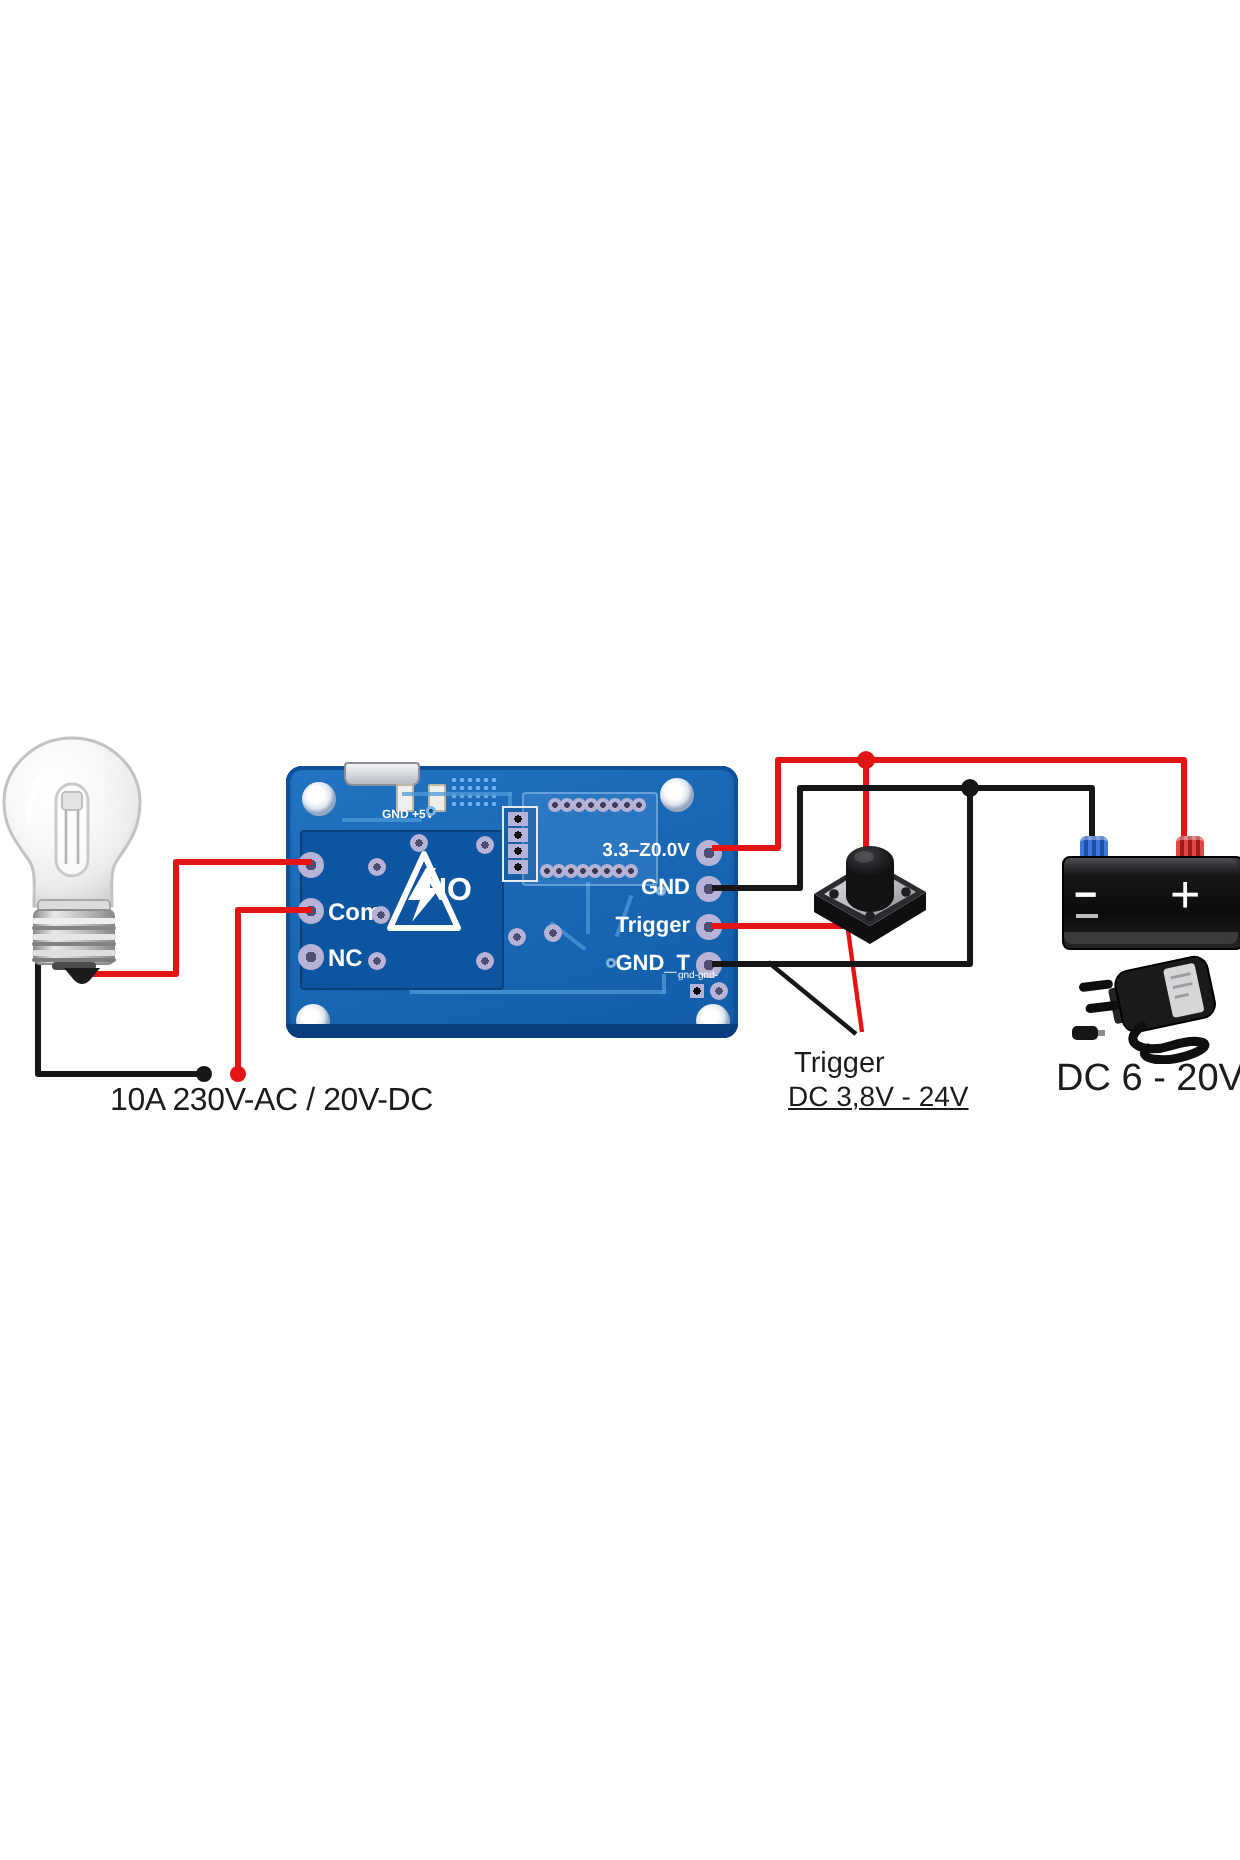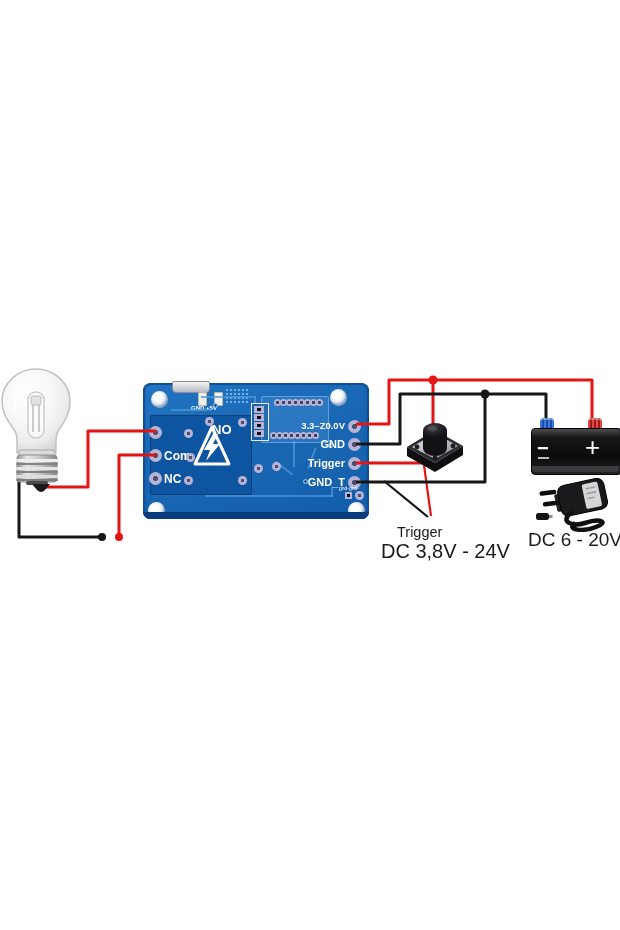--- a/index.html
+++ b/index.html
@@ -87,21 +87,21 @@
 
     <div class="relay"></div>
     <svg class="abs" style="left:49px;top:41px;" width="40" height="44" viewBox="0 0 40 44">
       <polygon points="20,3 37,40 3,40" fill="none" stroke="#ffffff" stroke-width="3" stroke-linejoin="round"></polygon>
       <polygon points="21,10 12,26 18,26 14,37 28,20 21,20 26,10" fill="#ffffff"></polygon>
     </svg>
 
     <div class="pad-l" style="left:5.5px;top:42.5px;"></div>
     <div class="pad-l" style="left:5.5px;top:65.5px;"></div>
     <div class="pad-l" style="left:5.5px;top:88.5px;"></div>
-    <div class="silk" style="left:21px;top:39px;font-size:13px;padding-left:48px;">NO</div>
+    <div class="silk" style="left:21px;top:54px;font-size:16px;padding-left:48px;">NO</div>
     <div class="silk" style="left:21px;top:66px;font-size:12px;">Com</div>
     <div class="silk" style="left:21px;top:89px;font-size:12px;">NC</div>
     <div class="pad-s" style="left:40.5px;top:45.5px;"></div>
     <div class="pad-s" style="left:42.5px;top:69.5px;"></div>
     <div class="pad-s" style="left:40.5px;top:92.5px;"></div>
     <div class="pad-s" style="left:61.5px;top:33.5px;"></div>
     <div class="pad-s" style="left:94.5px;top:34.5px;"></div>
     <div class="pad-s" style="left:94.5px;top:92.5px;"></div>
     <div class="pad-s" style="left:110.5px;top:80.5px;"></div>
     <div class="pad-s" style="left:128.5px;top:78.5px;"></div>
@@ -242,17 +242,18 @@
     </g>
     <g transform="rotate(-7 20 20)">
       <rect x="7" y="13" width="17" height="4.5" rx="2.2" fill="#0d0d0d"></rect>
       <rect x="9" y="24" width="17" height="4.5" rx="2.2" fill="#0d0d0d"></rect>
     </g>
     <path d="M38,36 C26,45 40,50 52,46 C68,41 76,45 63,50 C50,55 34,53 41,47" stroke="#0f0f0f" stroke-width="4.5" fill="none" stroke-linecap="round"></path>
     <rect x="3" y="36" width="13" height="7" rx="2.5" fill="#161616"></rect>
     <rect x="16" y="38" width="3.5" height="3" fill="#8d8d8d"></rect>
   </svg>
 
+  <div class="note" style="left:55px;top:542px;font-size:16px;letter-spacing:-.2px;z-index:5;">10A 230V-AC / 20V-DC</div>
   <div class="note" style="left:397px;top:524px;font-size:14.5px;z-index:5;">Trigger</div>
-  <div class="note" style="left:381px;top:540px;font-size:20px;z-index:5;">DC 3,8V - 24V</div>
+  <div class="note" style="left:394px;top:540px;font-size:14px;z-index:5;text-decoration:underline;">DC 3,8V - 24V</div>
   <div class="note" style="left:528px;top:529px;font-size:19px;z-index:5;">DC 6 - 20V</div>
 
 </div>
 
 </body></html>

